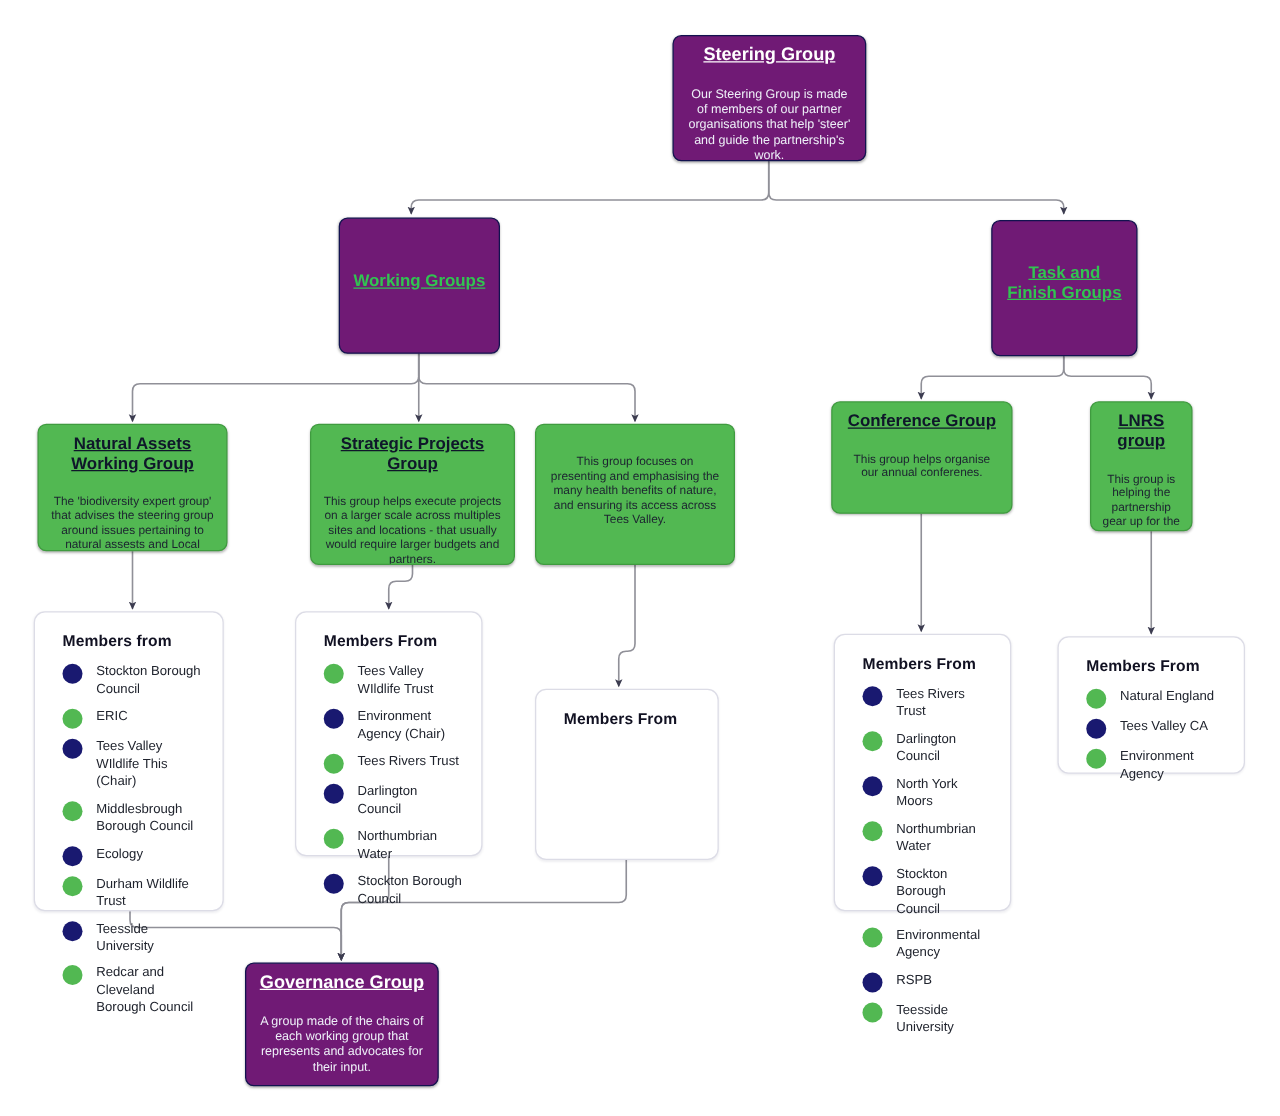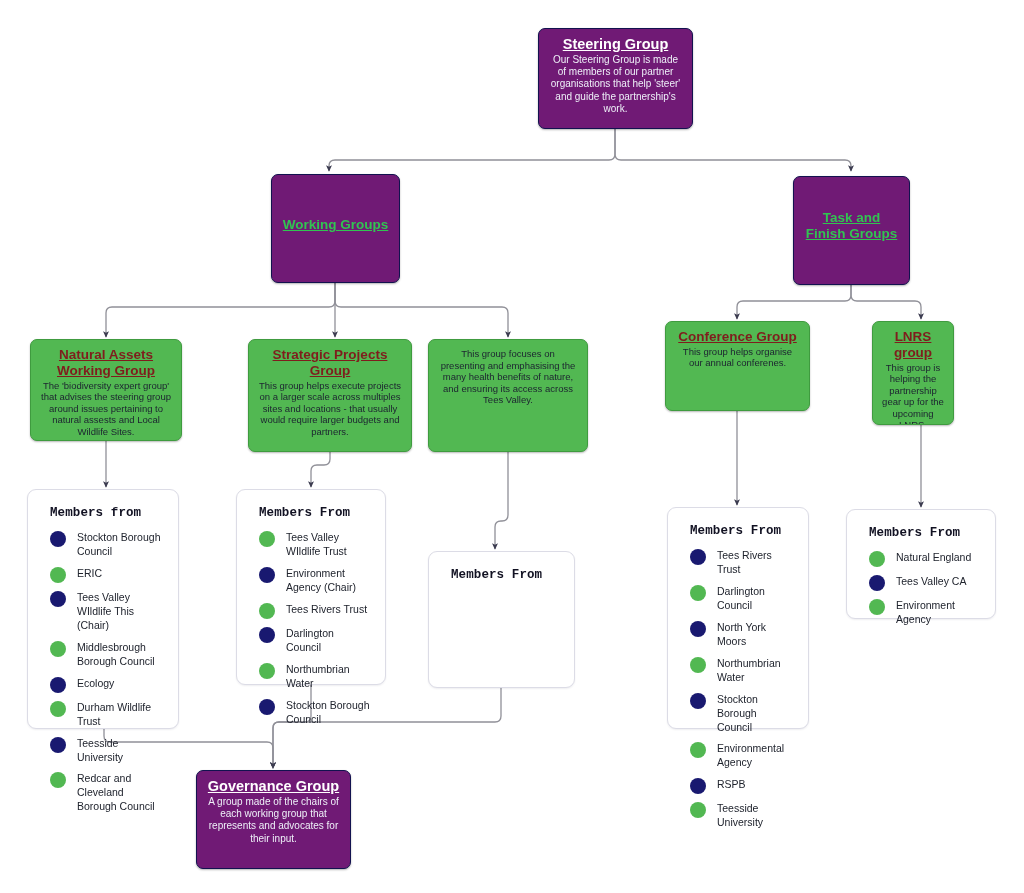--- a/index.html
+++ b/index.html
@@ -46,46 +46,45 @@
     box-shadow: 0 1px 2px rgba(0,0,0,0.28);
   }
   .node-title {
     font-weight: bold;
     text-decoration: underline;
     line-height: 1.17;
     display: block;
   }
   .navy .node-title { color: #31c451; }
   .navy .node-title.white-title { color: #ffffff; }
-  .green .node-title { color: #7f1d1d; }
+  .green .node-title { color: #0f172a; }
   .node-desc {
     line-height: 1.22;
     display: block;
-    margin-top: 1px;
+    margin-top: 17px;
   }
   .navy .node-desc { color: #eef0f8; }
   .green .node-desc { color: #1c2330; }
 
   
   .card {
     position: absolute;
     box-sizing: border-box;
     background: #ffffff;
     border: 1px solid #dcdce6;
     border-radius: 9px;
     padding: 16px 14px 14px 14px;
     box-shadow: 0 1px 2px rgba(20,20,60,0.07);
   }
   .card-title {
     font-size: 12.5px;
     font-weight: bold;
     color: #111122;
     margin: 0 0 10px 8px;
     letter-spacing: 0.1px;
-    font-family: Liberation Mono, monospace;
   }
   .member-row {
     display: flex;
     align-items: flex-start;
     margin-bottom: 7px;
     min-height: 17px;
   }
   .member-row:last-child { margin-bottom: 0; }
   .dot {
     flex: 0 0 auto;

